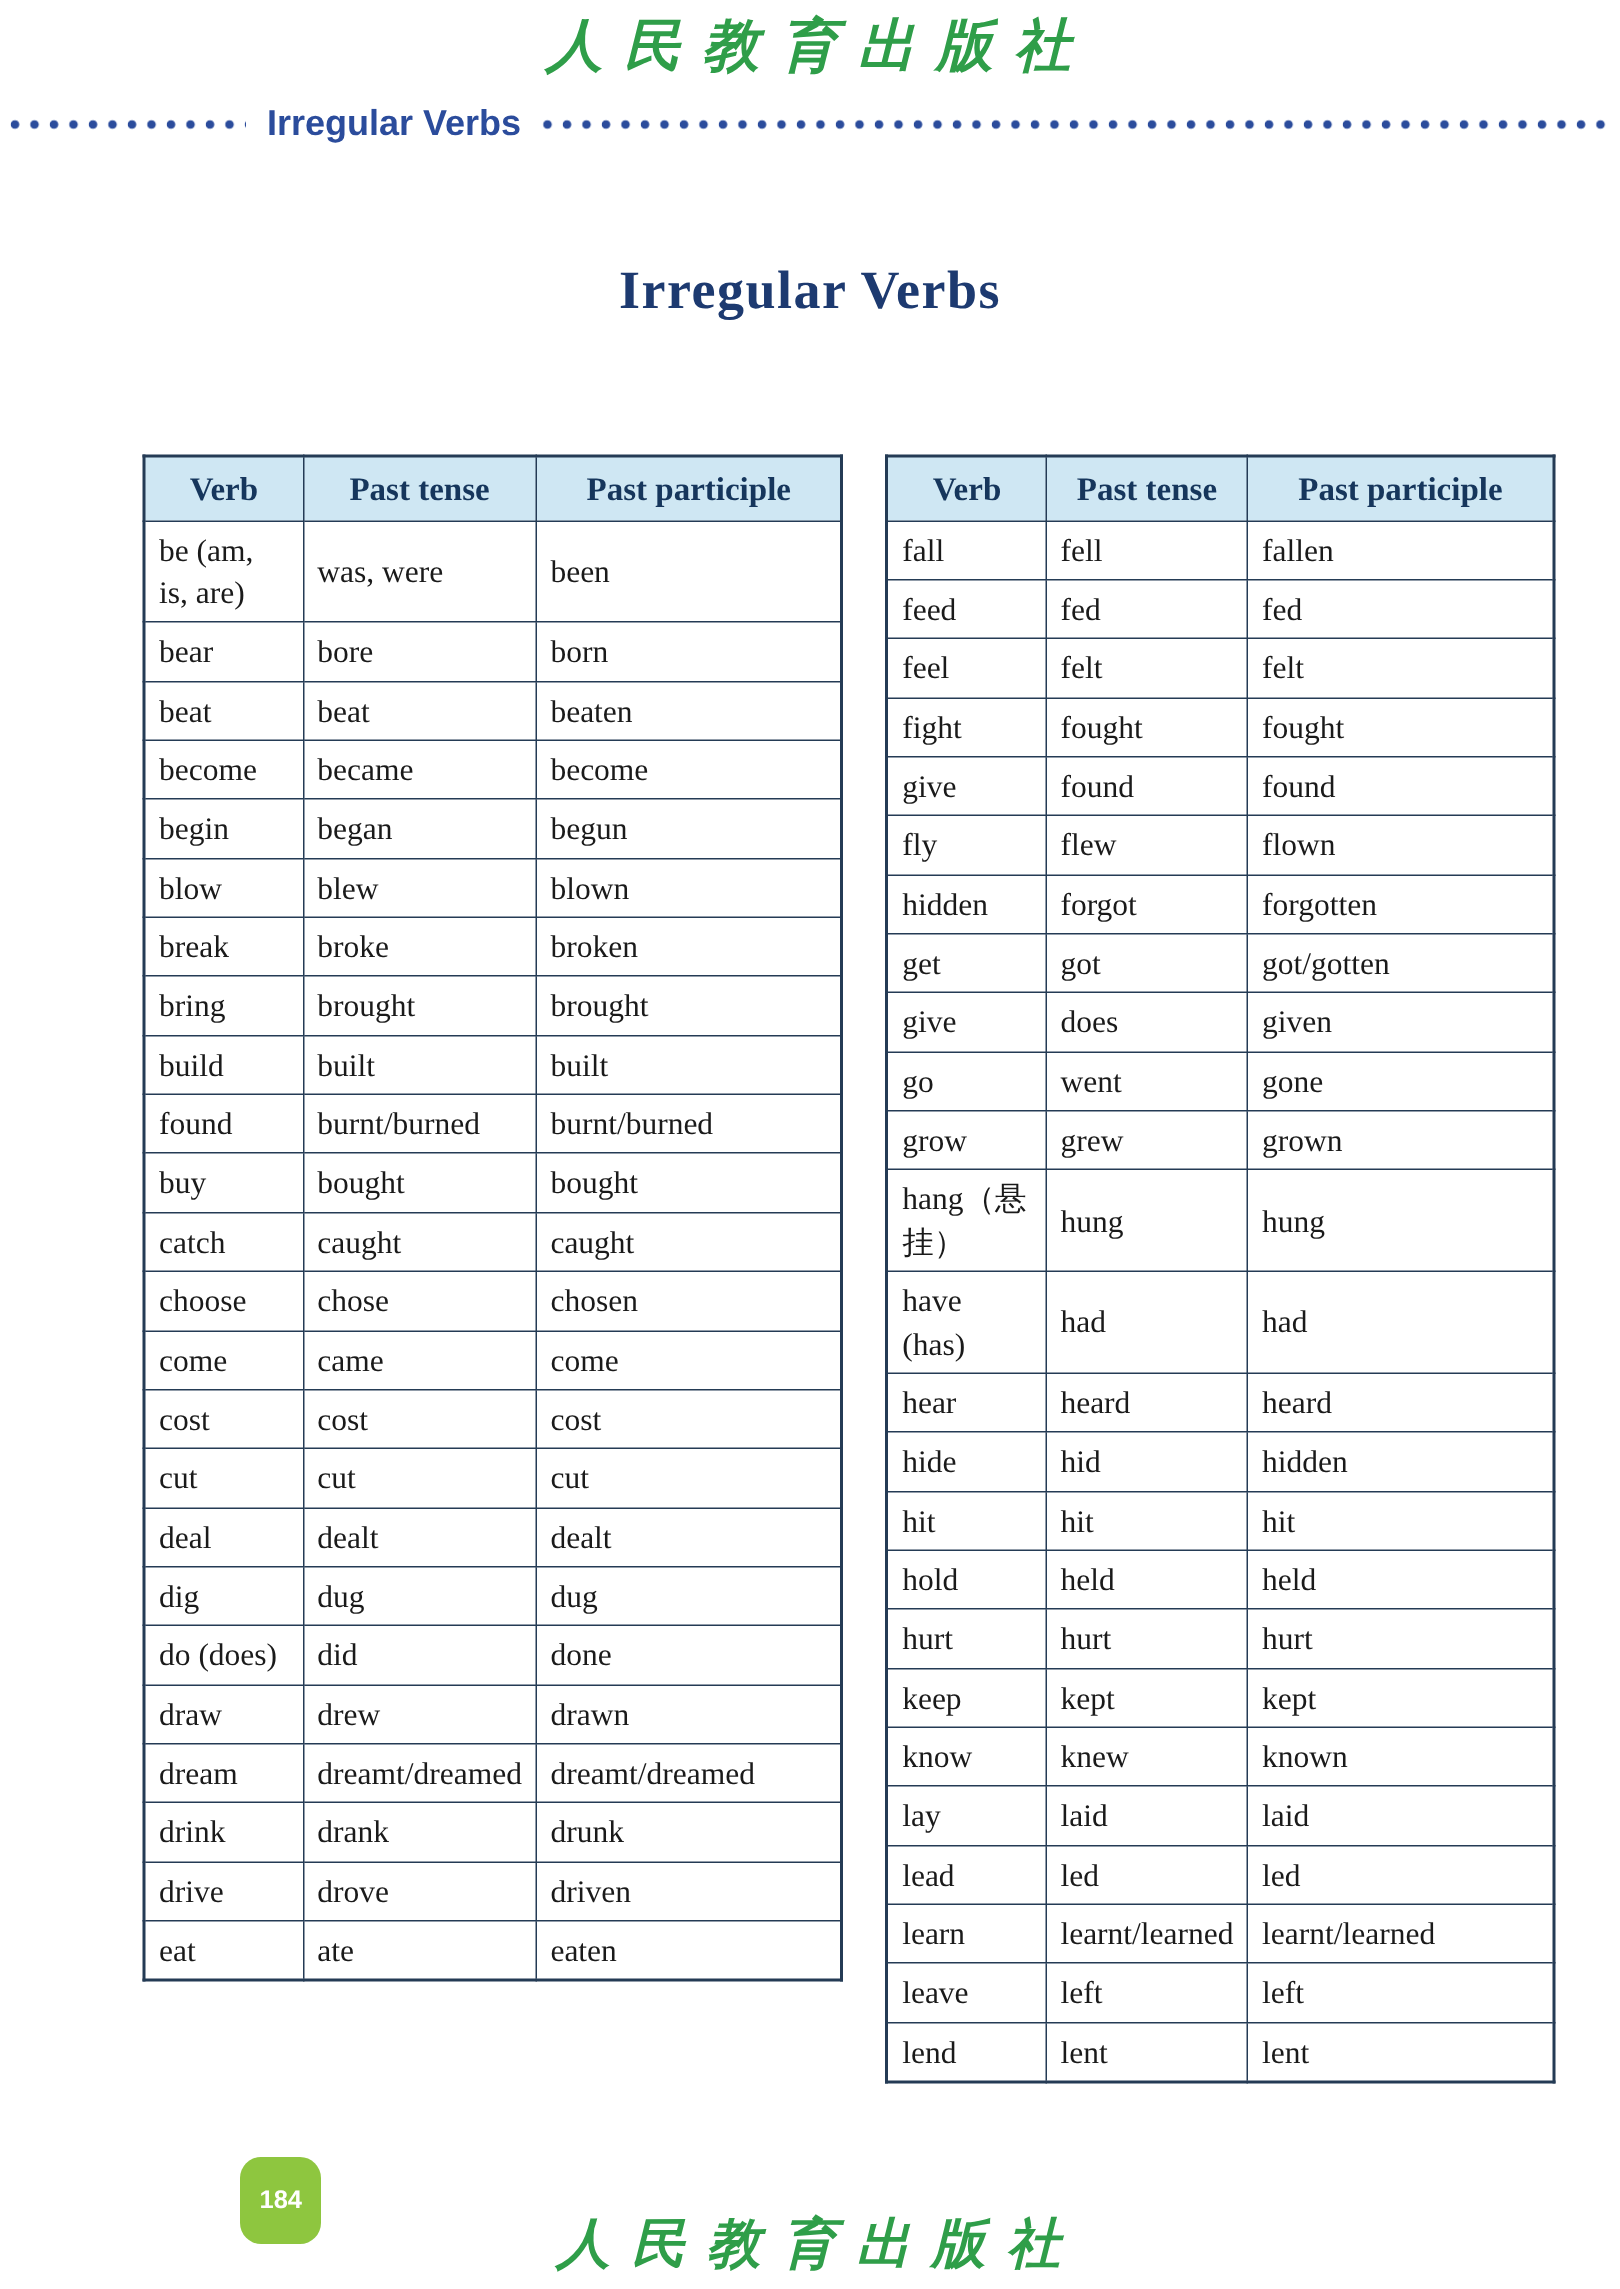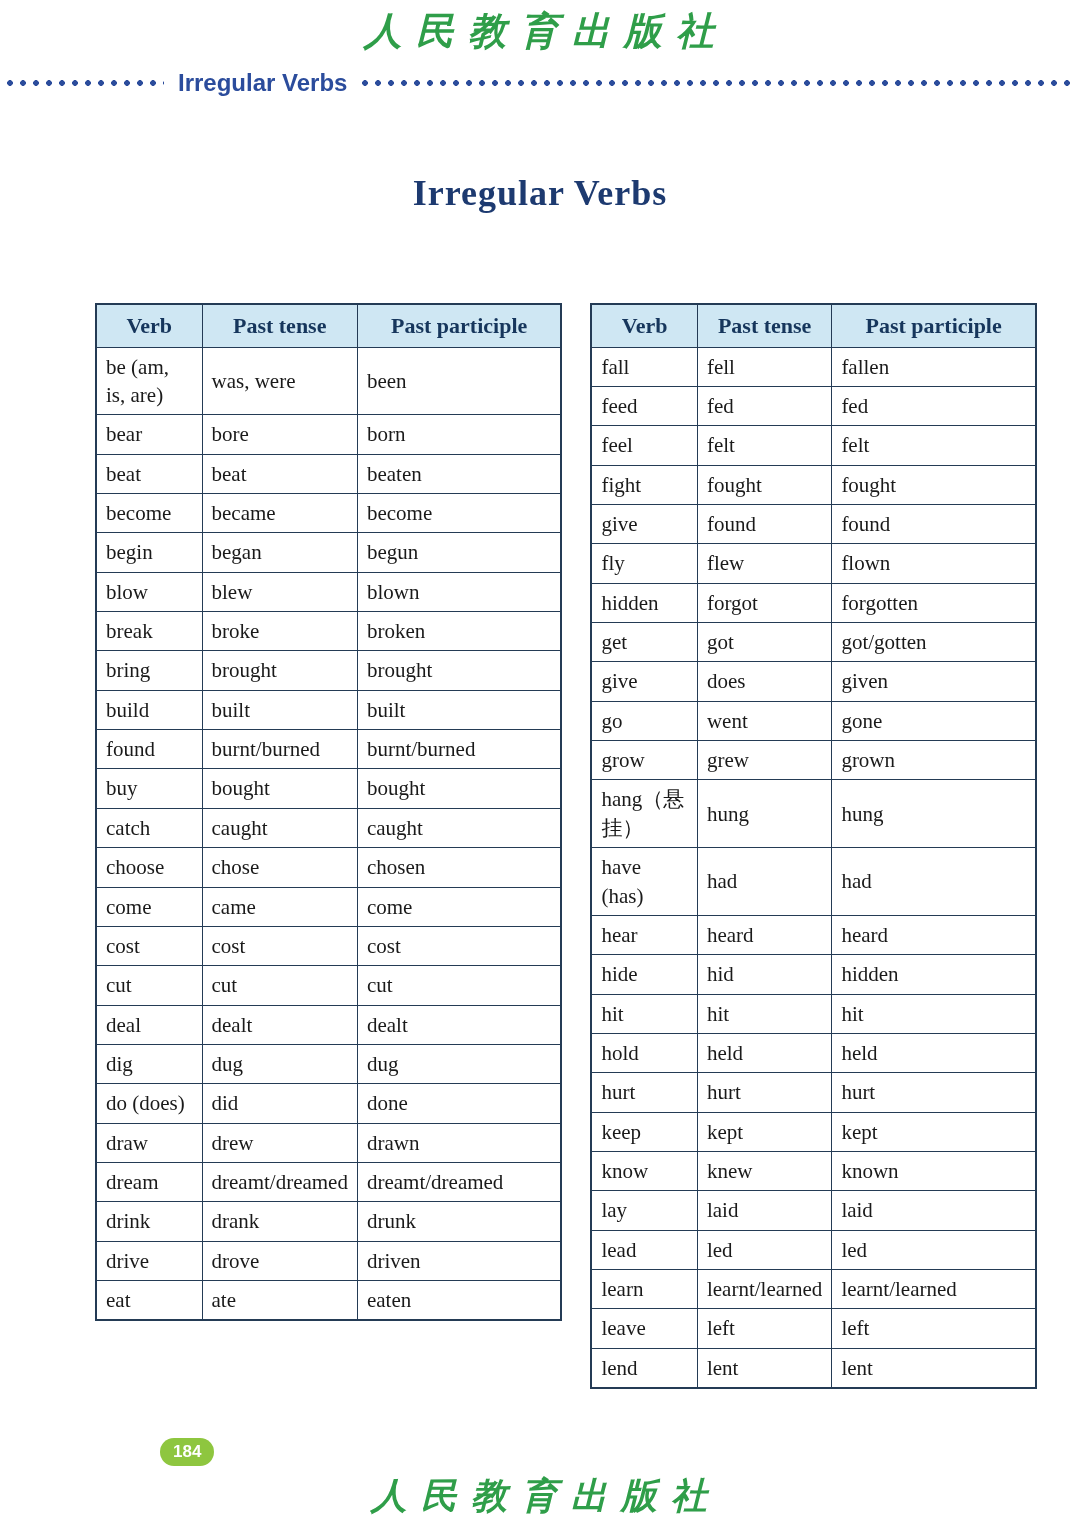--- a/index.html
+++ b/index.html
@@ -94,21 +94,21 @@
   td:nth-child(3), th:nth-child(3) { width:204px; }
 
   .footer-pill {
     position:absolute;
     left:160px; top:1438px;
     background:#8ec63f;
     color:#ffffff;
     font-family:"Liberation Sans", sans-serif;
     font-weight:bold;
     font-size:17px;
-    padding:3px 13px;
+    padding:18px 13px;
     border-radius:14px;
     line-height:1.3;
   }
 </style>
 </head>
 <body>
 
 <div class="page">
 
   <div class="calligraphy top">人民教育出版社</div>

